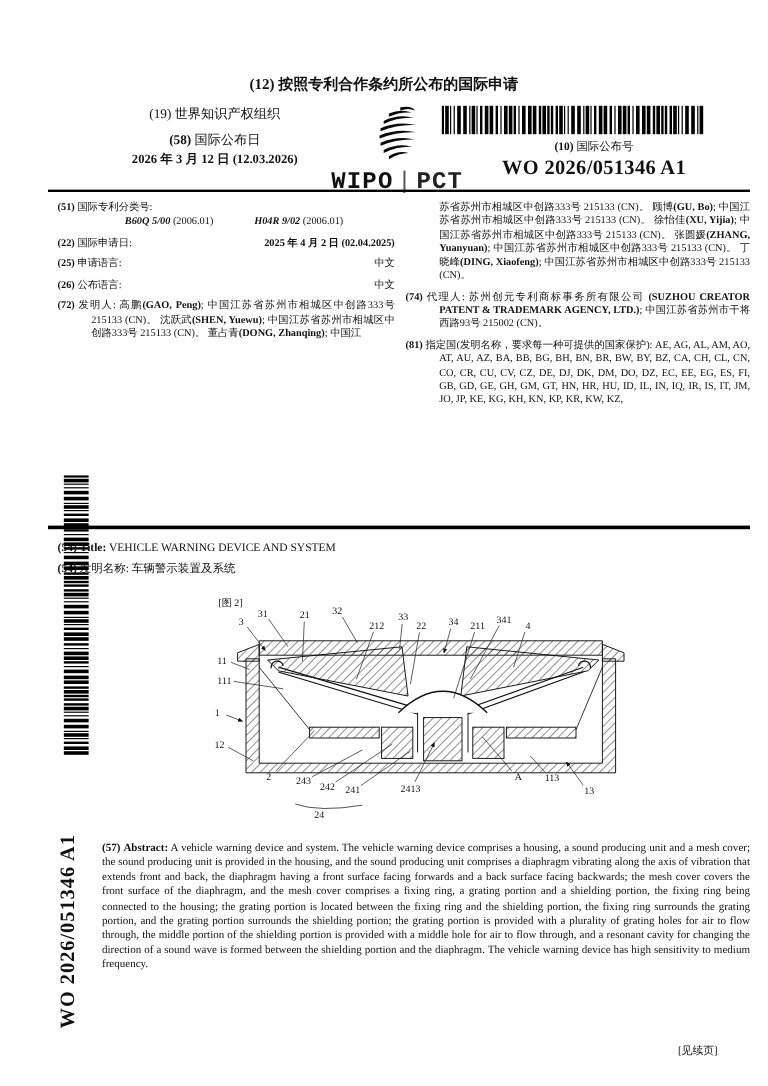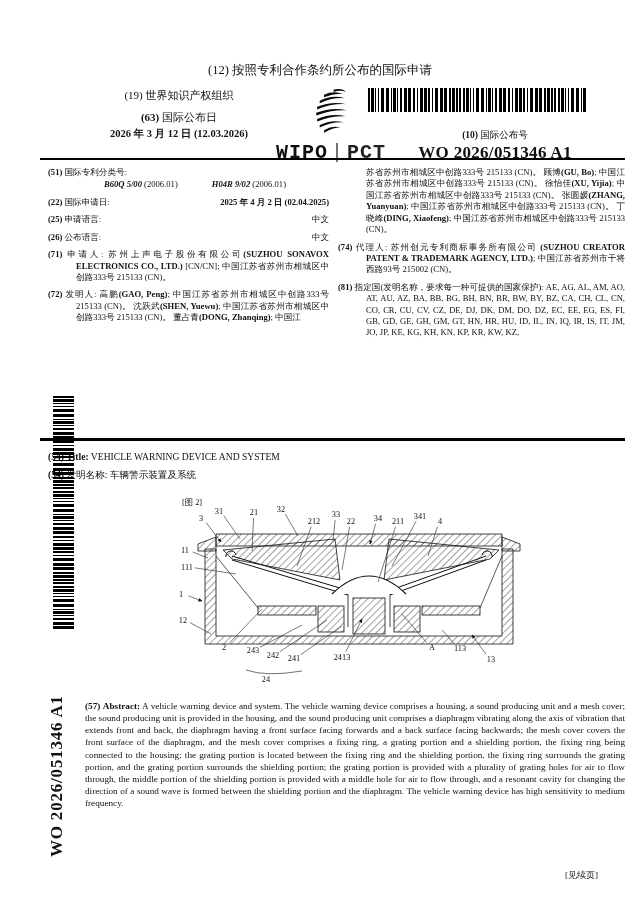--- a/index.html
+++ b/index.html
@@ -2,34 +2,34 @@
 <html><head>
 <meta charset="utf-8">
 <style>
   html,body{margin:0;padding:0;background:#fff;}
   .page{position:relative;width:640px;height:905px;background:#fff;outline:1px solid #e4e4e4;
         font-family:"Liberation Serif","DejaVu Serif",serif;color:#111;overflow:hidden;}
   .b{font-weight:bold;}
   .bi{font-weight:bold;font-style:italic;}
 
   
-  .line12{position:absolute;top:62px;left:0;width:100%;text-align:center;font-size:12.5px;font-weight:normal;}
+  .line12{position:absolute;top:62px;left:0;width:100%;text-align:center;font-size:12.5px;font-weight:bold;}
   .org-block{position:absolute;top:88px;left:88px;width:182px;text-align:center;font-size:11px;line-height:1.45;}
   .org-bureau{letter-spacing:7px;}
   .pub-date-label{margin-top:6px;}
   .pub-date{font-weight:bold;font-size:10.5px;}
   .logo-block{position:absolute;top:86px;left:272px;width:118px;text-align:center;}
   .logo-globe{display:block;margin:0 auto;}
   .logo-text{font-family:Liberation Mono, monospace;font-size:20px;font-weight:bold;letter-spacing:1px;margin-top:3px;}
   .logo-text .sep{font-weight:normal;color:#555;padding:0 3px;}
   .logo-text .pct{font-weight:bold;color:#222;}
   .pub-block{position:absolute;top:88px;left:368px;width:254px;text-align:center;}
   .barcode-h{display:flex;align-items:stretch;height:24px;width:254px;overflow:hidden;}
   .barcode-h i{background:#000;display:block;height:100%;flex:0 0 auto;}
-  .pub-num-label{font-size:9.5px;margin-top:17px;}
+  .pub-num-label{font-size:9.5px;margin-top:4px;}
   .pub-num{font-size:17px;font-weight:bold;margin-top:1px;letter-spacing:0.3px;}
 
   .rule{position:absolute;left:40px;width:585px;background:#000;}
   #rule-top{top:158px;height:2px;}
   #rule-mid{top:438px;height:2.5px;}
 
   
   .col{position:absolute;top:167px;font-size:8.6px;line-height:1.33;text-align:justify;}
   .col-left{left:48px;width:281px;}
   .col-right{left:338px;width:287px;}
@@ -63,21 +63,21 @@
 </style>
 </head>
 <body>
 
 <div class="page">
 
   <div class="line12">(12) 按照专利合作条约所公布的国际申请</div>
 
   <div class="org-block">
     <div>(19) 世界知识产权组织</div>
-    <div class="pub-date-label"><span class="b">(63)</span> <span>国际公布日</span></div>
+    <div class="pub-date-label"><span class="b">(58)</span> <span>国际公布日</span></div>
     <div class="pub-date">2026 年 3 月 12 日 (12.03.2026)</div>
   </div>
 
   <div class="logo-block">
     <svg class="logo-globe" width="52" height="52" viewBox="0 0 60 60">
       <g fill="#0a0a0a">
         <path d="M33,4 Q44,2 47,7 Q41,4 33,7 Z"></path>
         <path d="M22,10 Q33,5 44,9 Q33,8 22,13 Z"></path>
         <path d="M17,17 Q31,10 46,14 Q31,13 17,20 Z"></path>
         <path d="M14,24 Q31,17 48,21 Q31,20 14,27 Z"></path>
@@ -169,23 +169,20 @@
       <span><span class="b">(22)</span> <span>国际申请日:</span></span>
       <span class="b">2025 年 4 月 2 日 (02.04.2025)</span>
     </div>
     <div class="kv">
       <span><span class="b">(25)</span> <span>申请语言:</span></span>
       <span>中文</span>
     </div>
     <div class="kv">
       <span><span class="b">(26)</span> <span>公布语言:</span></span>
       <span>中文</span>
-    </div>
-    <div class="item hang">
-      <span class="b">(71)</span> <span><span>申请人: 苏州上声电子股份有限公司</span><span style="font-weight: bold;">(SUZHOU SONAVOX ELECTRONICS CO., LTD.)</span><span> [CN/CN]; 中国江苏省苏州市相城区中创路333号 215133 (CN)。</span></span>
     </div>
     <div class="item hang">
       <span class="b">(72)</span> <span><span>发明人: 高鹏</span><span style="font-weight: bold;">(GAO, Peng)</span><span>; 中国江苏省苏州市相城区中创路333号 215133 (CN)。 沈跃武</span><span style="font-weight: bold;">(SHEN, Yuewu)</span><span>; 中国江苏省苏州市相城区中创路333号 215133 (CN)。 董占青</span><span style="font-weight: bold;">(DONG, Zhanqing)</span><span>; 中国江</span></span>
     </div>
   </div>
 
   <div class="col col-right">
     <div class="item cont"><span>苏省苏州市相城区中创路333号 215133 (CN)。 顾博</span><span style="font-weight: bold;">(GU, Bo)</span><span>; 中国江苏省苏州市相城区中创路333号 215133 (CN)。 徐怡佳</span><span style="font-weight: bold;">(XU, Yijia)</span><span>; 中国江苏省苏州市相城区中创路333号 215133 (CN)。 张圆媛</span><span style="font-weight: bold;">(ZHANG, Yuanyuan)</span><span>; 中国江苏省苏州市相城区中创路333号 215133 (CN)。 丁晓峰</span><span style="font-weight: bold;">(DING, Xiaofeng)</span><span>; 中国江苏省苏州市相城区中创路333号 215133 (CN)。</span></div>
     <div class="item hang">
       <span class="b">(74)</span> <span><span>代理人: 苏州创元专利商标事务所有限公司 </span><span style="font-weight: bold;">(SUZHOU CREATOR PATENT &amp; TRADEMARK AGENCY, LTD.)</span><span>; 中国江苏省苏州市干将西路93号 215002 (CN)。</span></span>

